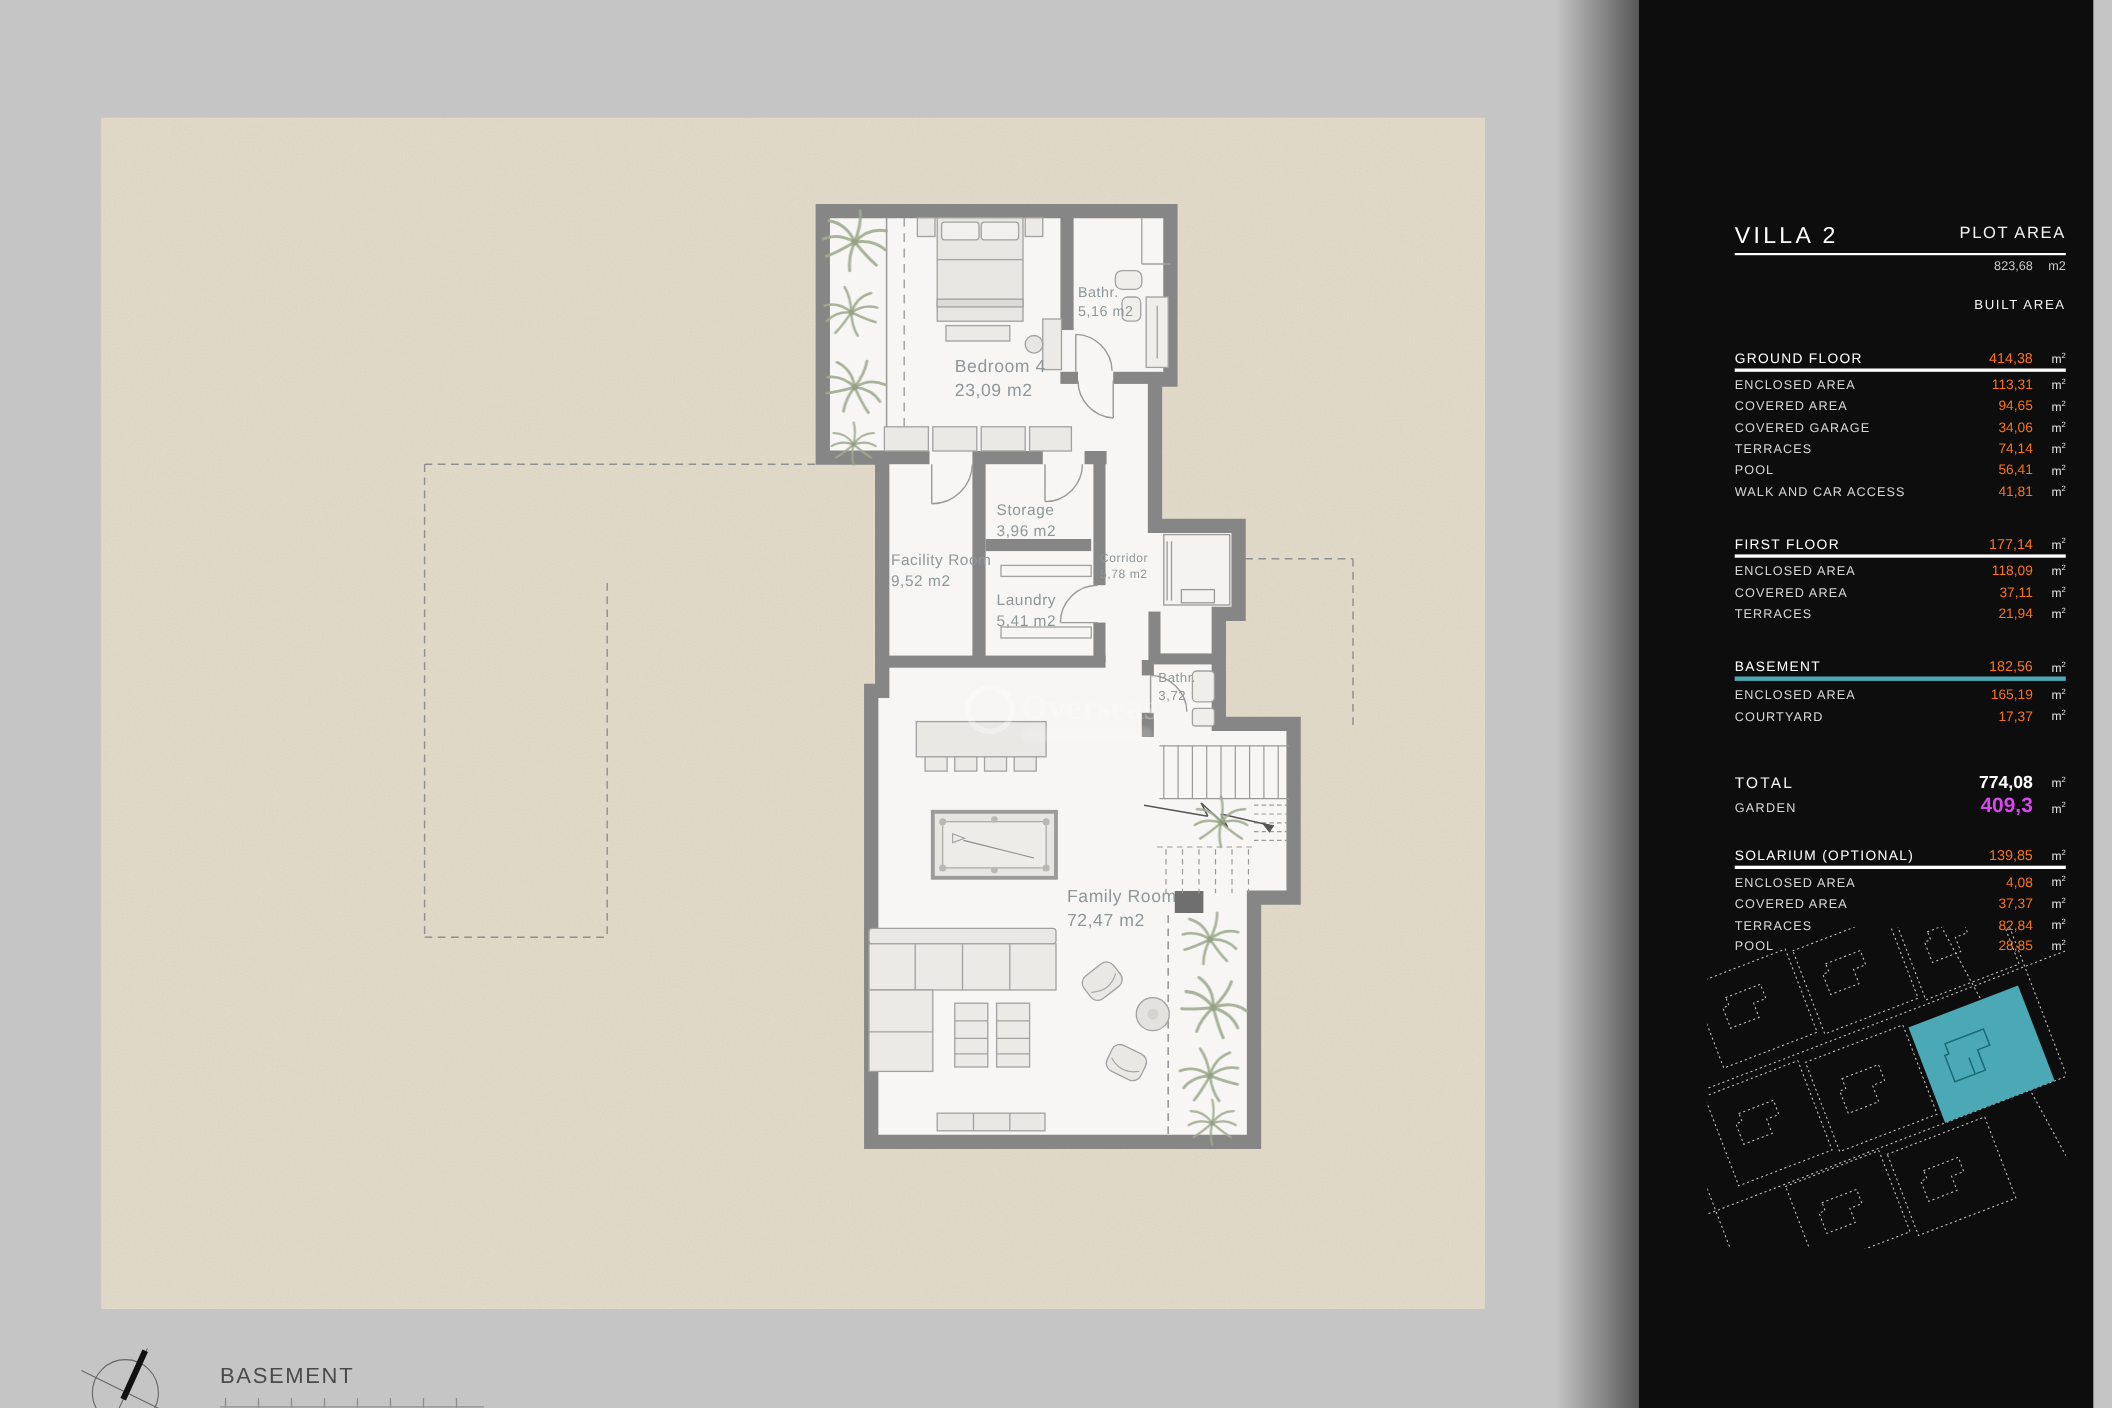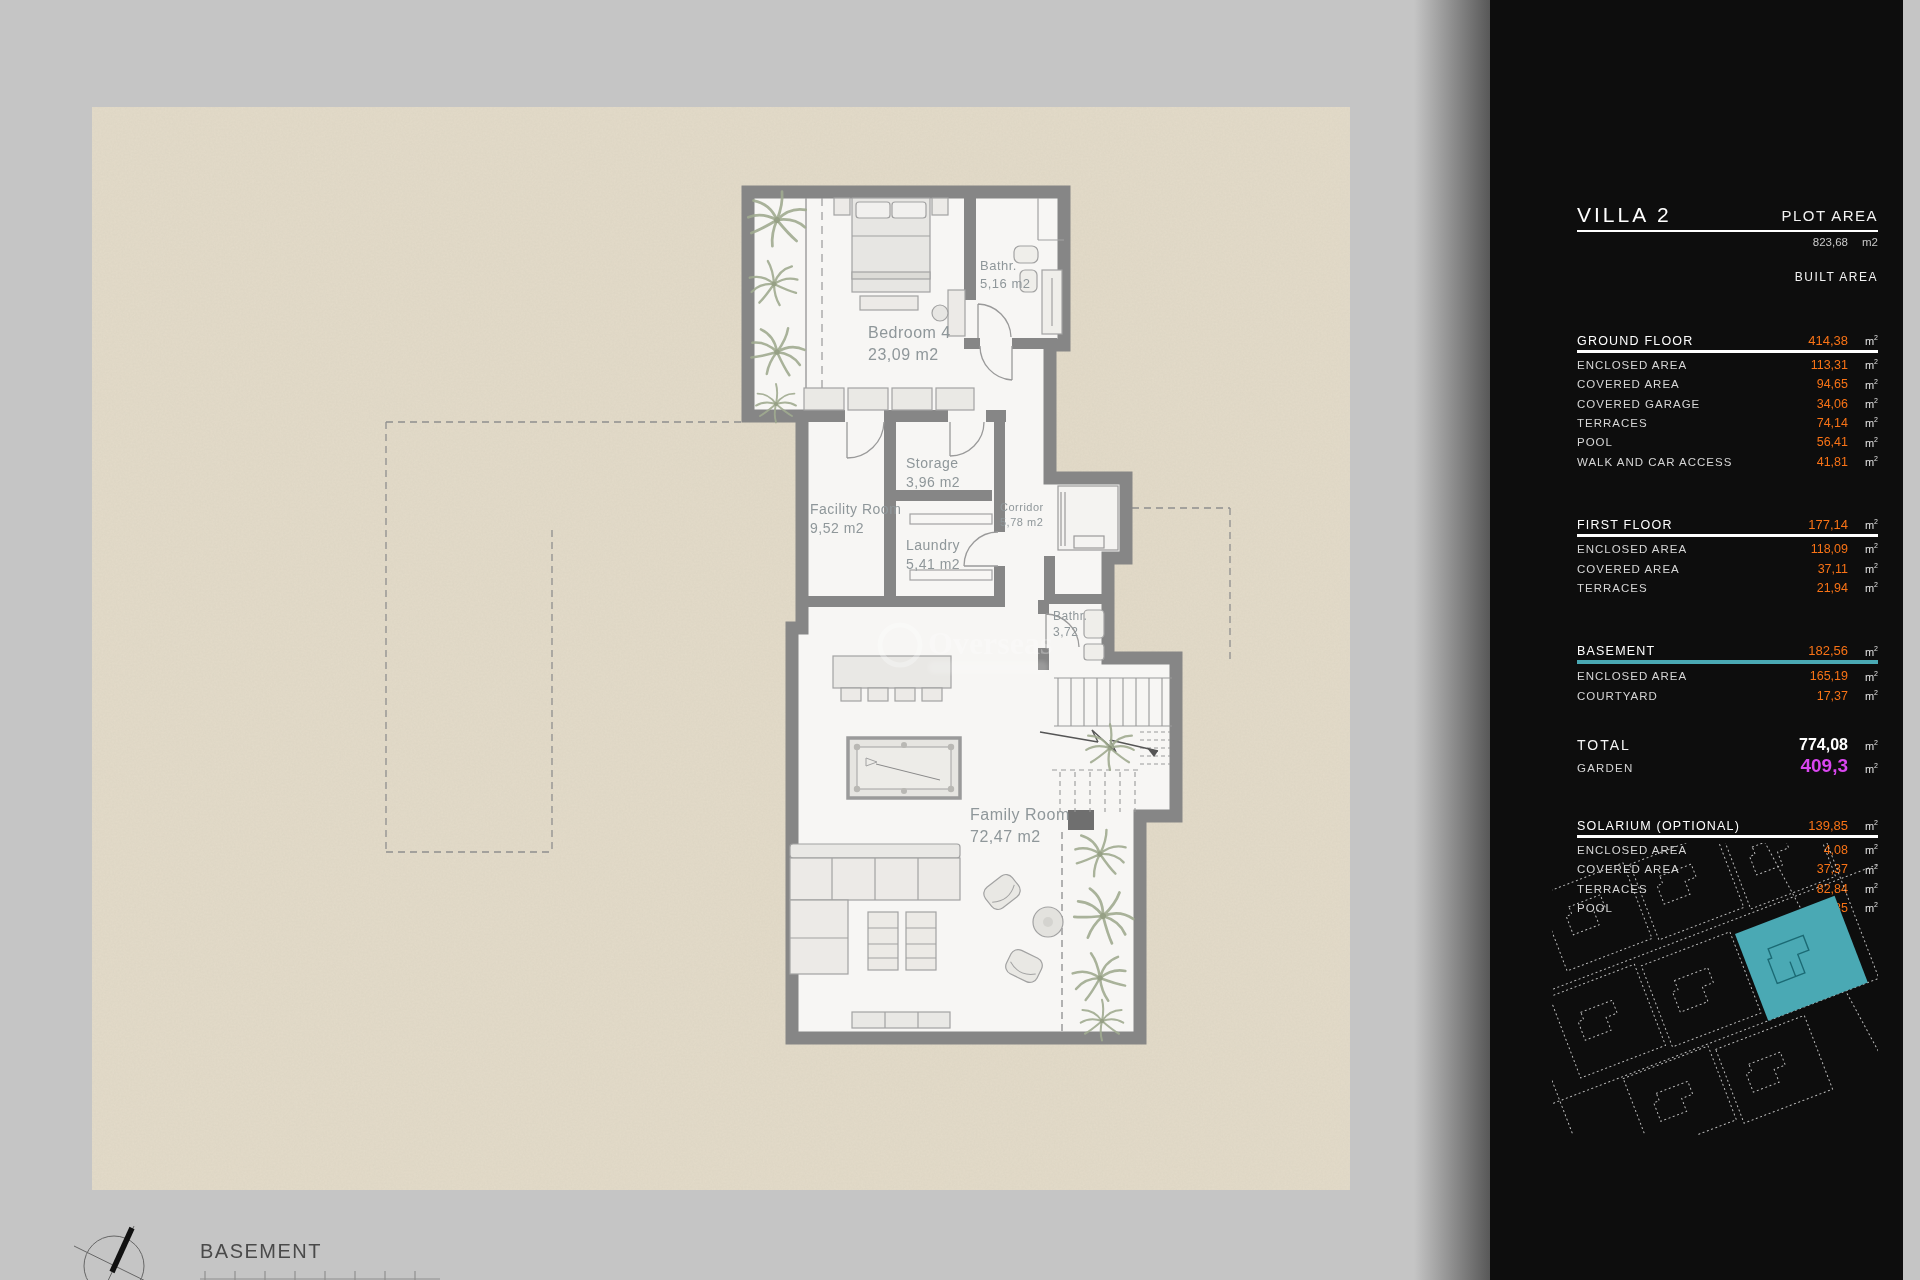--- a/index.html
+++ b/index.html
@@ -10,39 +10,39 @@
   #plan-svg{position:absolute;left:0;top:0;}
 
   
   .shade{position:absolute;left:1414px;top:0;width:76px;height:1280px;
     background:linear-gradient(to right,rgba(40,40,40,0),rgba(15,15,15,.6));}
 
   
   .sidebar{position:absolute;left:1490px;top:0;width:413px;height:1280px;background:#0d0d0d;color:#eee;}
   .side-inner{position:absolute;left:87px;top:0;width:301px;}
   .head-block{margin-top:203px;}
-  .head-row{display:flex;align-items:center;}
+  .head-row{display:flex;align-items:flex-start;}
   .villa-title{flex:1;font-size:21px;letter-spacing:3px;color:#fff;font-weight:400;}
   .plot-label{font-size:15px;letter-spacing:1.5px;color:#f2f2f2;}
   .head-underline{height:2px;background:#fff;margin-top:3px;}
   .s-row{display:flex;align-items:baseline;height:19.4px;}
   .s-lab{flex:1;font-size:11.5px;letter-spacing:1px;color:#d6d6d6;white-space:nowrap;}
   .s-val{width:58px;text-align:right;font-size:12.5px;color:#f97316;}
   .s-unit{width:30px;text-align:right;font-size:11px;color:#e2e2e2;}
   .s-unit sup{font-size:7px;}
   .plot-row{margin-top:4px;}
   .plot-row .s-val,.plot-row .s-unit{color:#c9c9c9;font-size:11.5px;}
   .built-row{margin-top:15px;}
   .built-row .s-lab{text-align:right;font-size:12px;letter-spacing:1.5px;color:#f2f2f2;}
-  .section{margin-top:43px;}
+  .section{margin-top:28px;}
   .sec-head{display:flex;align-items:baseline;border-bottom:3px solid #fff;padding-bottom:2px;margin-bottom:5px;}
   .sec-head.hl{border-bottom:4px solid #4aa9b4;}
   .sec-name{flex:1;font-size:12.5px;letter-spacing:1.2px;color:#fff;white-space:nowrap;}
   .sec-head .s-val{font-size:13px;}
-  .total-block{margin-top:28px;}
+  .total-block{margin-top:40px;}
   .total-row .s-lab{font-size:14px;letter-spacing:2px;color:#f5f5f5;}
   .total-row .s-val{font-size:16px;font-weight:bold;color:#fff;}
   .garden-row .s-lab{font-size:11.5px;letter-spacing:1.2px;}
   .garden-row .s-val{font-size:19px;font-weight:bold;color:#d946ef;}
   .solarium{margin-top:22px;}
   .minimap{position:absolute;left:62px;top:843px;width:326px;height:292px;}
 
   
   .basement-title{position:absolute;left:200px;top:1240px;font-size:20px;letter-spacing:1.5px;color:#4a4a4a;}
 </style>

